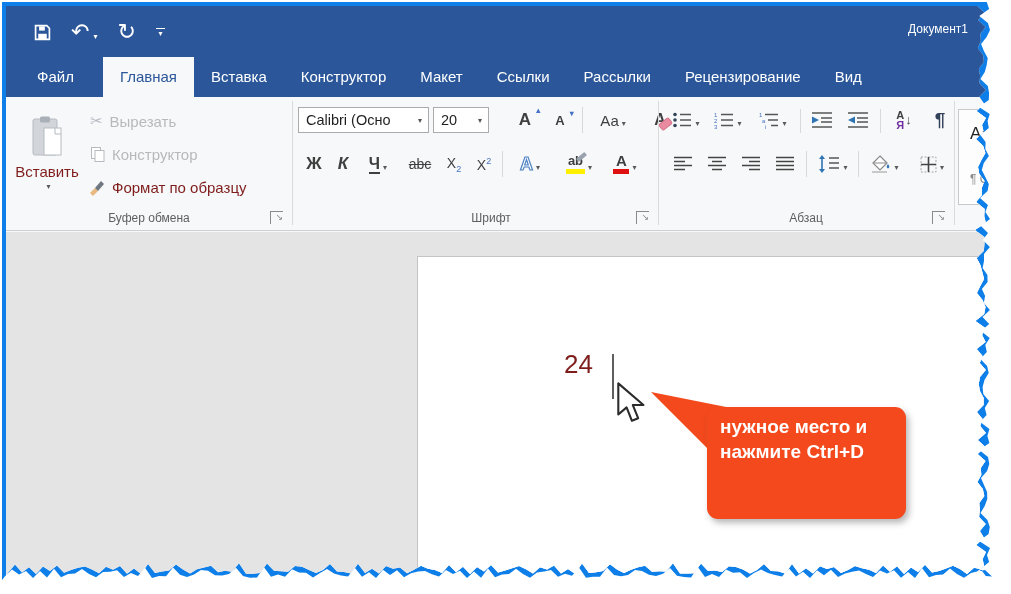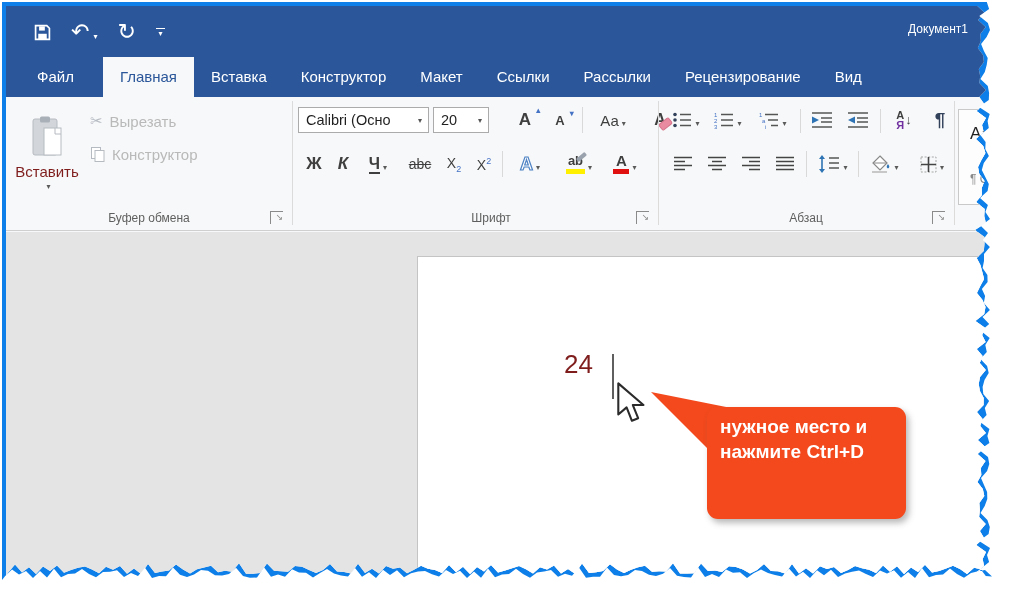--- a/index.html
+++ b/index.html
@@ -145,20 +145,27 @@
        <span style="color:#b7bcc4;font-size:15px;">✂</span>
        <span class="rlbl dis" style="position:static;margin-left:7px;">Вырезать</span>
      </button>
      <button class="rb" style="left:84px;top:45px;height:24px;">
        <svg width="16" height="17" viewBox="0 0 16 17">
          <rect x="1.5" y="1.5" width="9" height="11" fill="#fff" stroke="#b6bbc2"></rect>
          <rect x="5" y="4.5" width="9" height="11" fill="#fff" stroke="#b6bbc2"></rect>
        </svg>
        <span class="rlbl dis" style="position:static;margin-left:6px;">Конструктор</span>
      </button>
+     <button class="rb" style="left:82px;top:78px;height:24px;">
+       <svg width="18" height="18" viewBox="0 0 18 18">
+         <polygon points="2,15 7,10 10,13 5,18" fill="#e8b87f"></polygon>
+         <polygon points="7,10 13,3 16,6 10,13" fill="#6f7780"></polygon>
+       </svg>
+       <span class="rlbl" style="position:static;margin-left:6px;">Формат по образцу</span>
+     </button>
      <div class="gfoot" style="left:0;width:286px;">Буфер обмена</div>
      <span class="launcher" style="left:264px;">↘</span>
      <div class="gdiv" style="left:286px;"></div>
 
      <div class="combo" style="left:292px;top:10px;width:131px;text-align:right;">
        <span>Calibri (Осно</span>
        <span class="arr">▾</span>
      </div>
      <div class="combo" style="left:427px;top:10px;width:56px;">
        <span>20</span>

